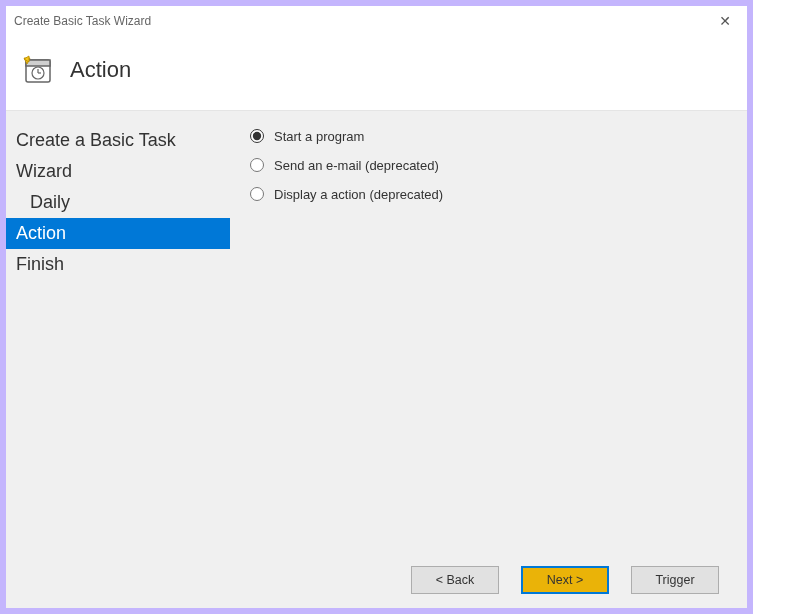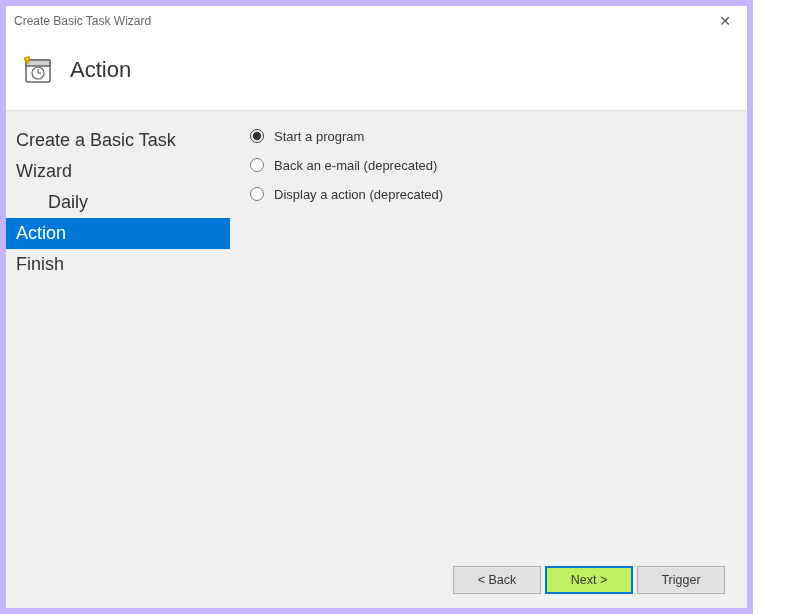--- a/index.html
+++ b/index.html
@@ -7,29 +7,29 @@
     .window { width: 753px; height: 614px; display: flex; flex-direction: column; border: 6px solid #c4b5fd; }
     .titlebar { height: 30px; display: flex; align-items: center; justify-content: space-between; padding: 0 8px; background: #fff; color: #555; font-size: 12px; }
     .titlebar-title { color: #666; }
     .close-btn { font-size: 14px; color: #555; cursor: pointer; padding: 0 8px; font-family: sans-serif; }
     .header { display: flex; align-items: center; padding: 18px 16px 24px 16px; background: #fff; }
     .header-icon { width: 32px; height: 32px; margin-right: 16px; }
     .header-title { font-size: 22px; font-weight: 400; color: #333; }
     .body { flex: 1; display: flex; background: #f0f0f0; border-top: 1px solid #e5e5e5; }
     .sidebar { width: 224px; padding-top: 14px; }
     .sidebar-item { padding: 5px 10px; font-size: 18px; color: #333; cursor: pointer; }
-    .sidebar-item.indented { padding-left: 42px; }
+    .sidebar-item.indented { padding-left: 24px; }
     .sidebar-item.selected { background: #0078d7; color: #fff; }
     .content { flex: 1; padding: 18px 20px; }
     .prompt { font-size: 13px; color: #333; margin-bottom: 34px; }
     .radio-row { display: flex; align-items: flex-start; margin-bottom: 14px; font-size: 13px; color: #333; }
     .radio-row input { margin-right: 10px; width: 14px; height: 14px; accent-color: #333; }
-    .footer { height: 56px; background: #f0f0f0; display: flex; justify-content: flex-end; align-items: center; padding: 0 22px; gap: 4px; }
+    .footer { height: 56px; background: #f0f0f0; display: flex; justify-content: flex-end; align-items: center; padding: 0 28px; gap: 22px; }
     .btn { min-width: 88px; height: 28px; background: #e1e1e1; border: 1px solid #adadad; font-size: 12.5px; color: #333; cursor: pointer; padding: 0 10px; }
-    .btn.primary { border: 2px solid #0078d7; background: #bef264; }
+    .btn.primary { border: 2px solid #0078d7; background: #eab308; }
   </style>
 </head>
 <body>
 
 <div class="window">
   <div class="titlebar">
     <span class="titlebar-title">Create Basic Task Wizard</span>
     <span class="close-btn">✕</span>
   </div>
 
@@ -58,21 +58,21 @@
     </div>
 
     <div class="content">
 
       <label class="radio-row">
         <input type="radio" name="action" checked="" style="">
         <span>Start a program</span>
       </label>
       <label class="radio-row">
         <input type="radio" name="action" style="">
-        <span>Back an e-mail (deprecated)</span>
+        <span>Send an e-mail (deprecated)</span>
       </label>
       <label class="radio-row">
         <input type="radio" name="action" style="">
         <span>Display a action (deprecated)</span>
       </label>
     </div>
   </div>
 
   <div class="footer">
     <button class="btn">&lt; Back</button>

